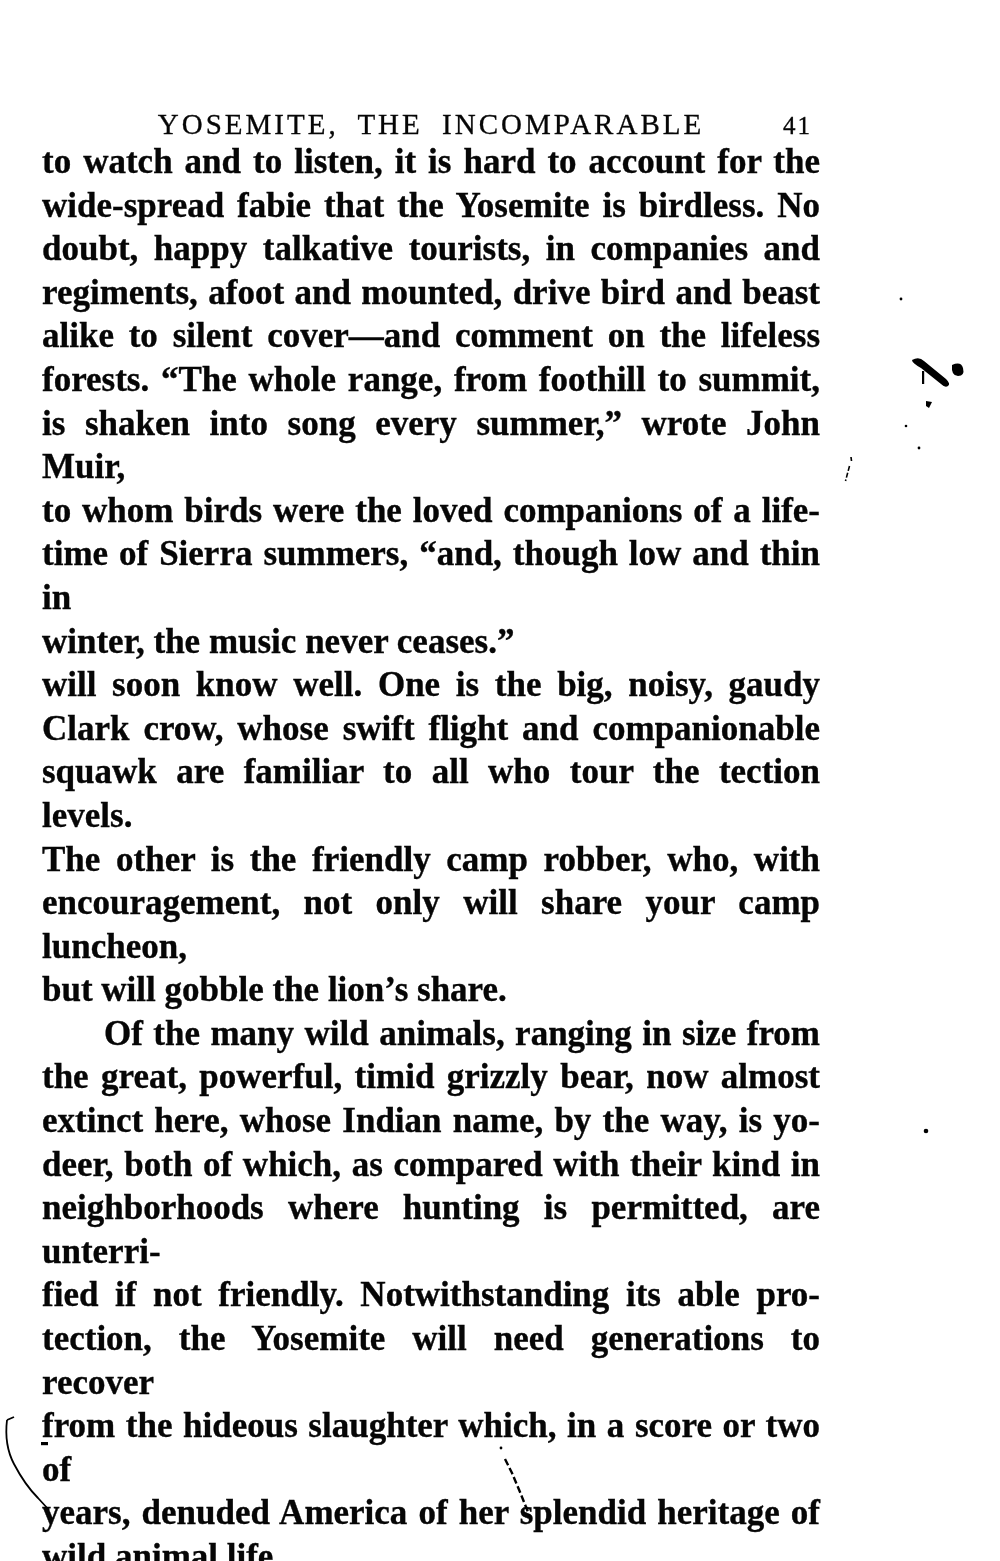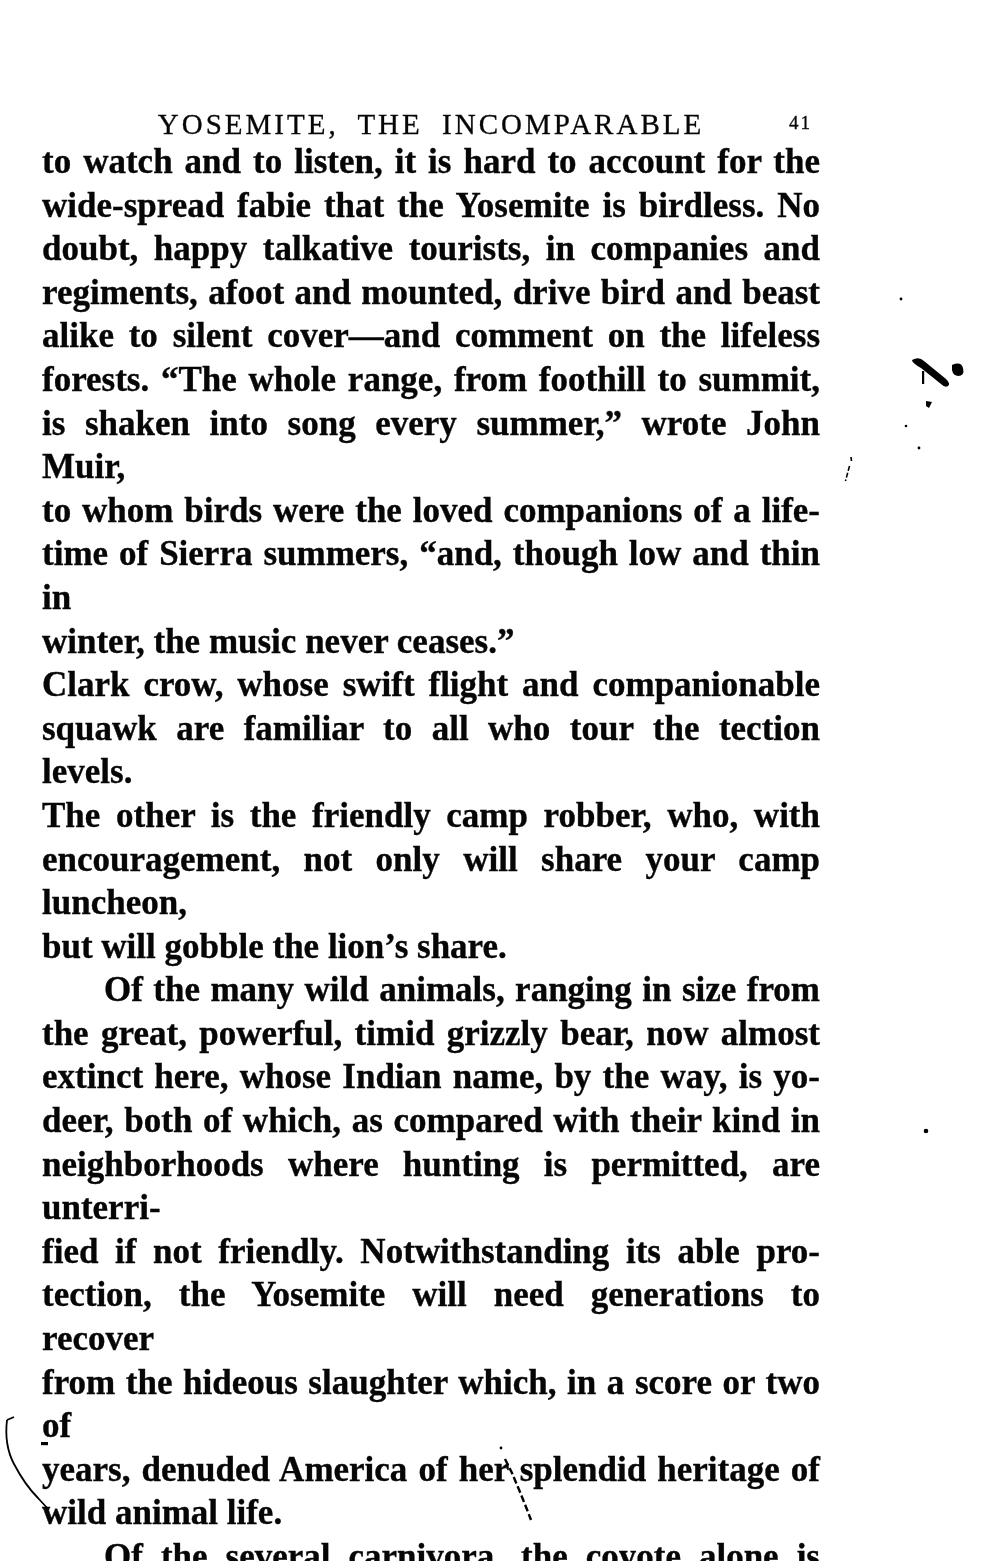--- a/index.html
+++ b/index.html
@@ -14,21 +14,21 @@
   .running-header{
     position:absolute;top:96px;left:42px;width:778px;height:42px;margin-top:12px;
   }
   .running-title{
     display:block;text-align:center;
     font-size:29px;letter-spacing:3px;word-spacing:9px;
     -webkit-text-stroke:0.3px #060606;
   }
   .page-num{
     position:absolute;right:8px;top:4px;
-    font-size:19px;letter-spacing:2px;
+    font-size:25px;letter-spacing:2px;
     -webkit-text-stroke:0.3px #060606;
   }
   .page-body{
     position:absolute;top:140px;left:42px;width:778px;
     font-size:35px;line-height:43.6px;font-weight:bold;
     -webkit-text-stroke:0.35px #060606;
   }
   .line{
     text-align:justify;
     text-align-last:justify;
@@ -59,20 +59,21 @@
       <div class="line">to watch and to listen, it is hard to account for the</div>
       <div class="line">wide-spread fabie that the Yosemite is birdless.  No</div>
       <div class="line">doubt, happy talkative tourists, in companies and</div>
       <div class="line">regiments, afoot and mounted, drive bird and beast</div>
       <div class="line">alike to silent cover—and comment on the lifeless</div>
       <div class="line">forests.  “The whole range, from foothill to summit,</div>
       <div class="line">is shaken into song every summer,” wrote John Muir,</div>
       <div class="line">to whom birds were the loved companions of a life-</div>
       <div class="line">time of Sierra summers, “and, though low and thin in</div>
       <div class="line last">winter, the music never ceases.”</div>
+      <div class="line">will soon know well.  One is the big, noisy, gaudy</div>
       <div class="line">Clark crow, whose swift flight and companionable</div>
       <div class="line">squawk are familiar to all who tour the tection levels.</div>
       <div class="line">The other is the friendly camp robber, who, with</div>
       <div class="line">encouragement, not only will share your camp luncheon,</div>
       <div class="line last">but will gobble the lion’s share.</div>
       <div class="line indent">Of the many wild animals, ranging in size from</div>
       <div class="line">the great, powerful, timid grizzly bear, now almost</div>
       <div class="line">extinct here, whose Indian name, by the way, is yo-</div>
       <div class="line">deer, both of which, as compared with their kind in</div>
       <div class="line">neighborhoods where hunting is permitted, are unterri-</div>

